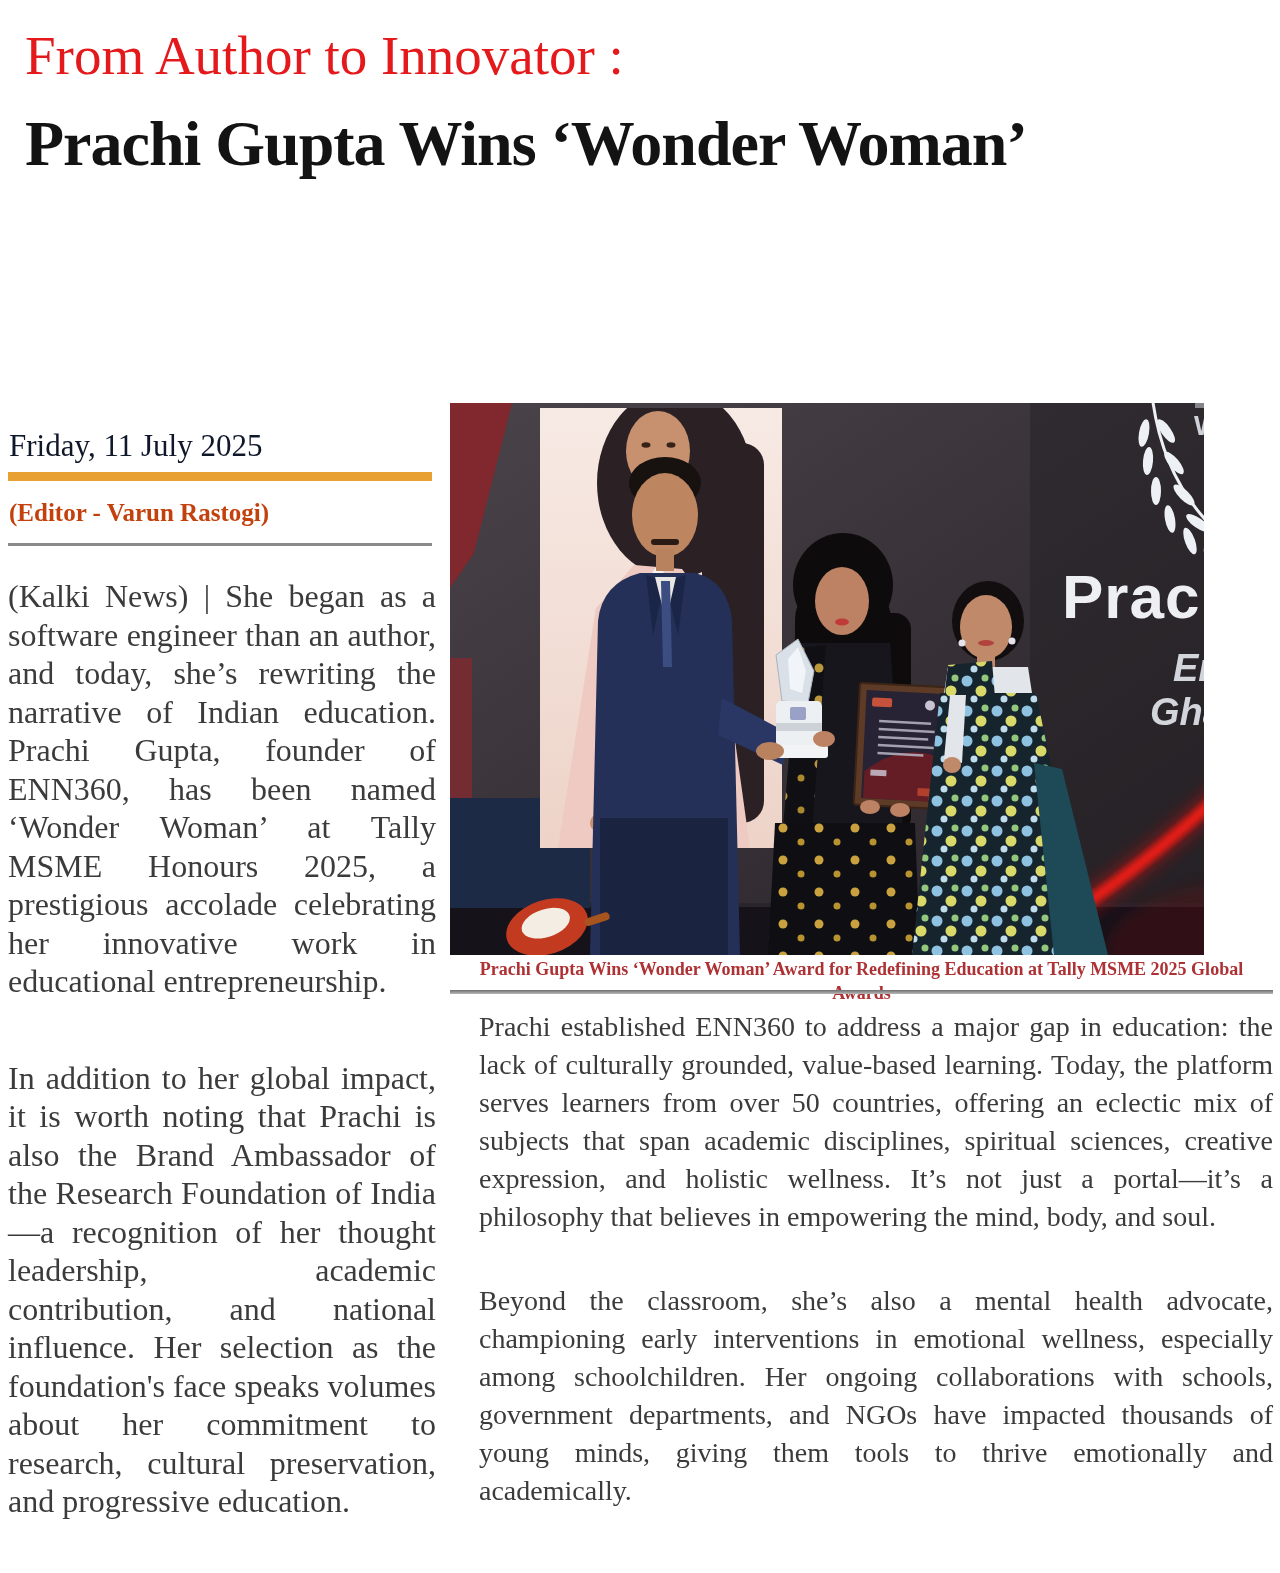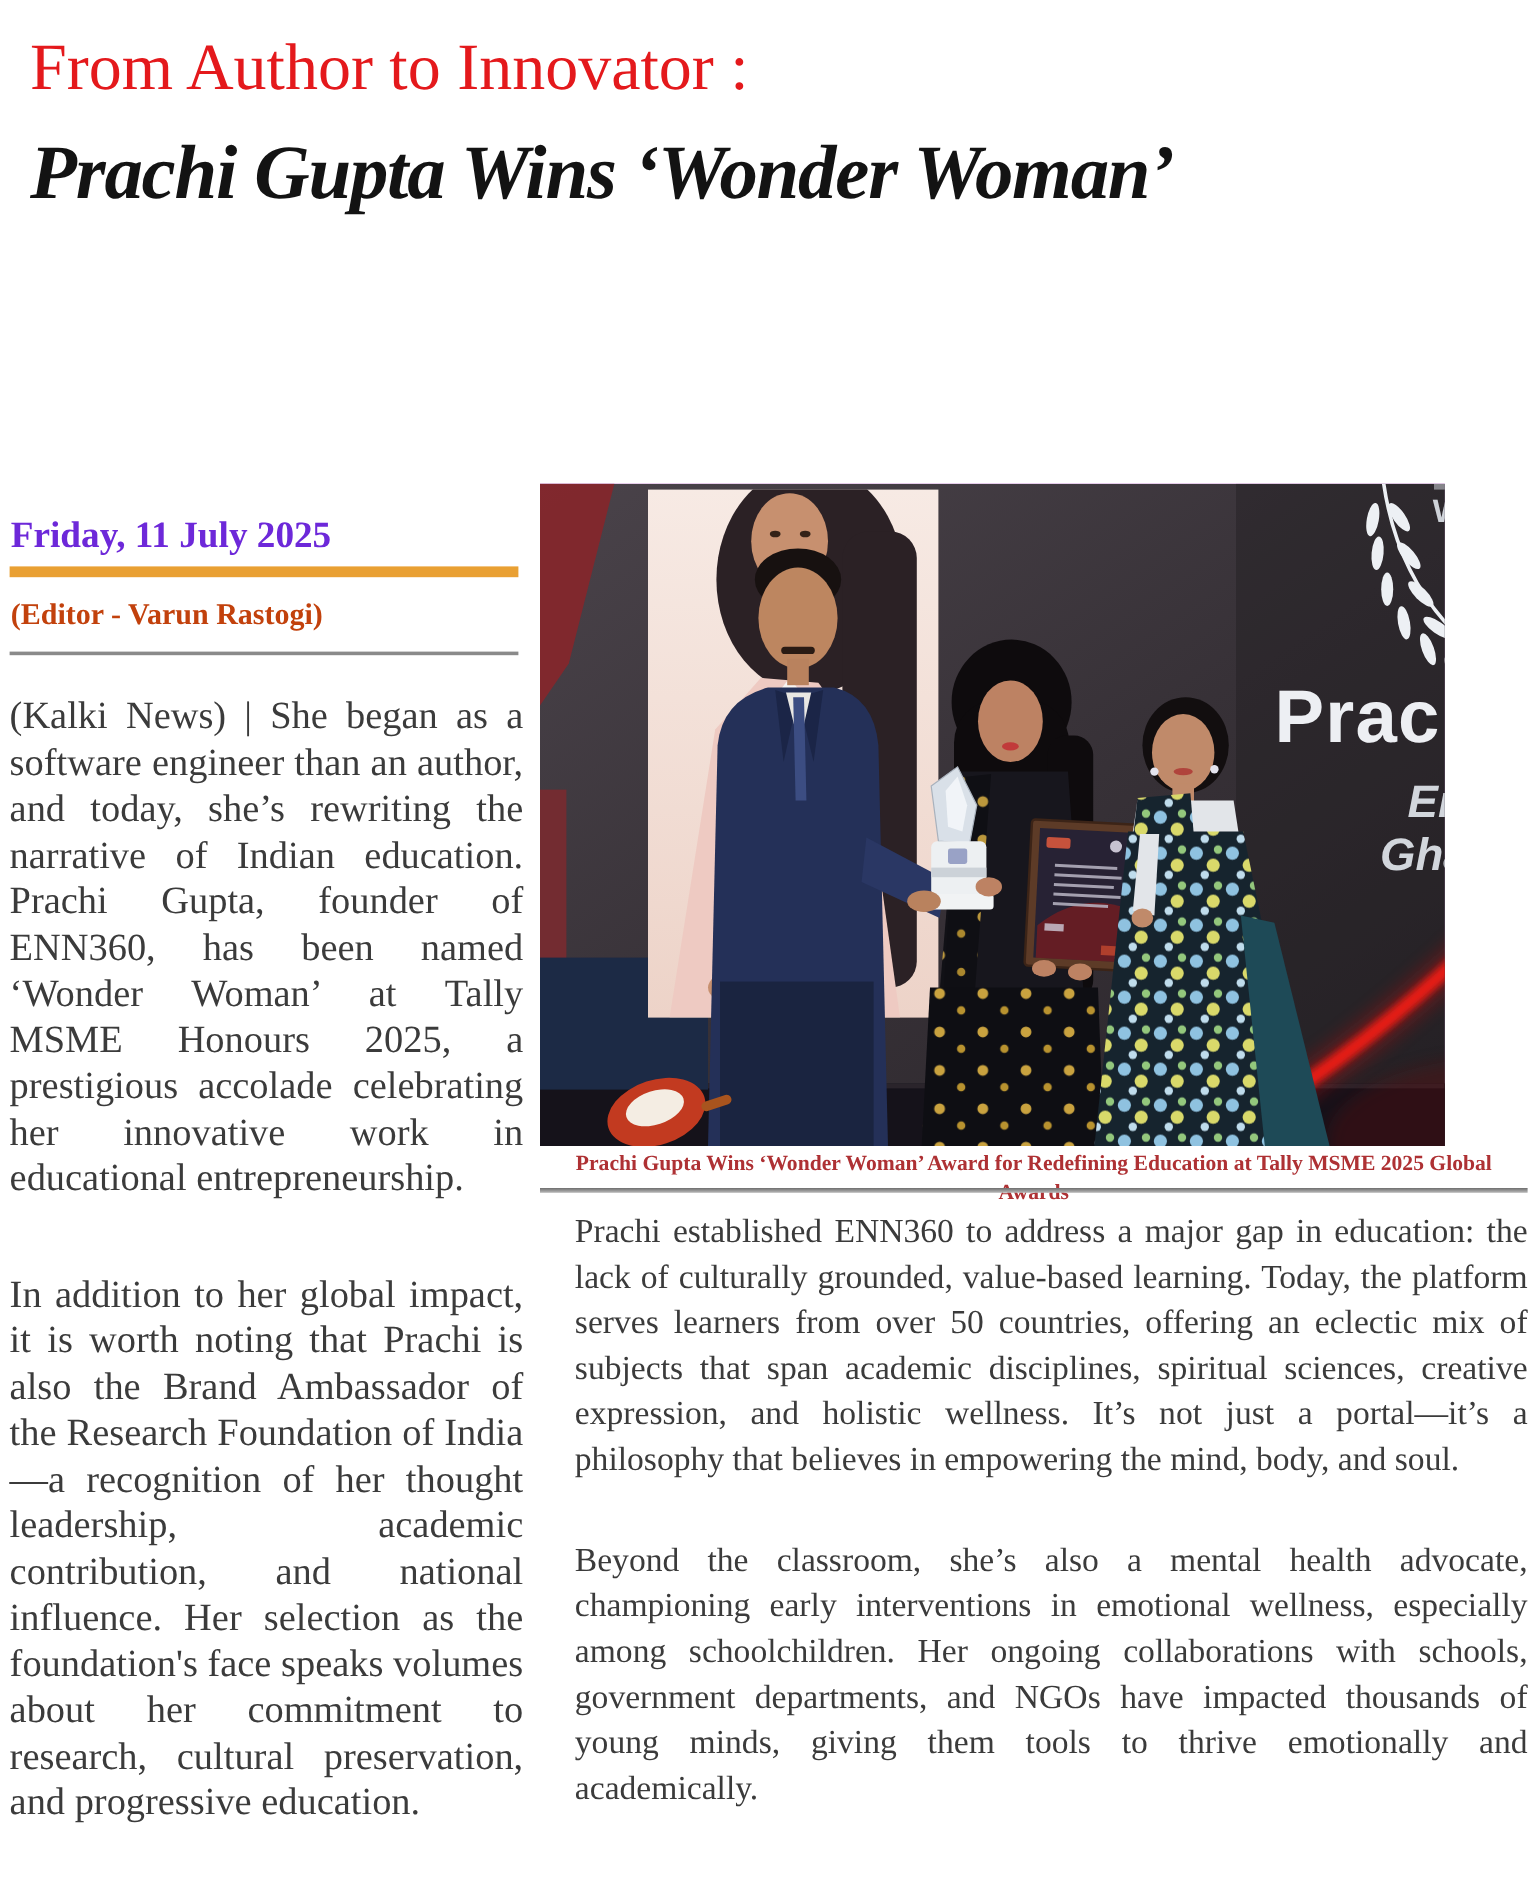--- a/index.html
+++ b/index.html
@@ -11,26 +11,26 @@
     font-family: "Liberation Serif", "DejaVu Serif", serif;
   }
   .kicker {
     position: absolute; left: 25px; top: 24px;
     font-size: 55px; font-weight: normal; line-height: 64px;
     color: #e4191c; letter-spacing: 0px;
   }
   .headline {
     position: absolute; left: 25px; top: 96px; width: 1240px;
     font-size: 64px; font-weight: bold; line-height: 96px;
-    color: #131313; letter-spacing: -1px; font-style: italic;
+    color: #131313; letter-spacing: -1px;
   }
   .headline .hl-line { display: block; }
   .dateline {
     position: absolute; left: 9px; top: 428px;
-    font-size: 31px; font-weight: bold; color: #6d28d9;
+    font-size: 31px; font-weight: normal; color: #0f172a;
   }
   .orange-rule {
     position: absolute; left: 8px; top: 472px; width: 424px; height: 9px;
     background: #e9a033;
   }
   .editor-byline {
     position: absolute; left: 9px; top: 499px;
     font-size: 25px; font-weight: bold; color: #c2410c;
   }
   .byline-rule {

